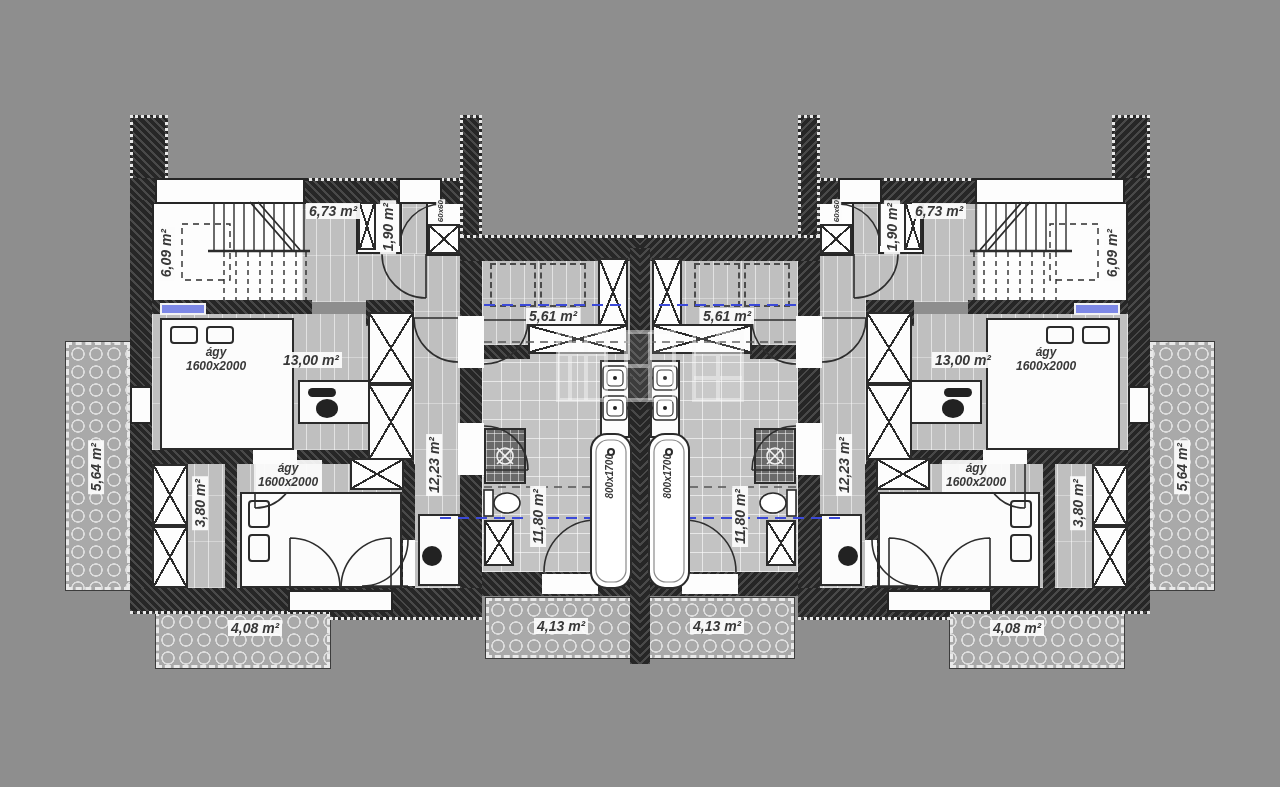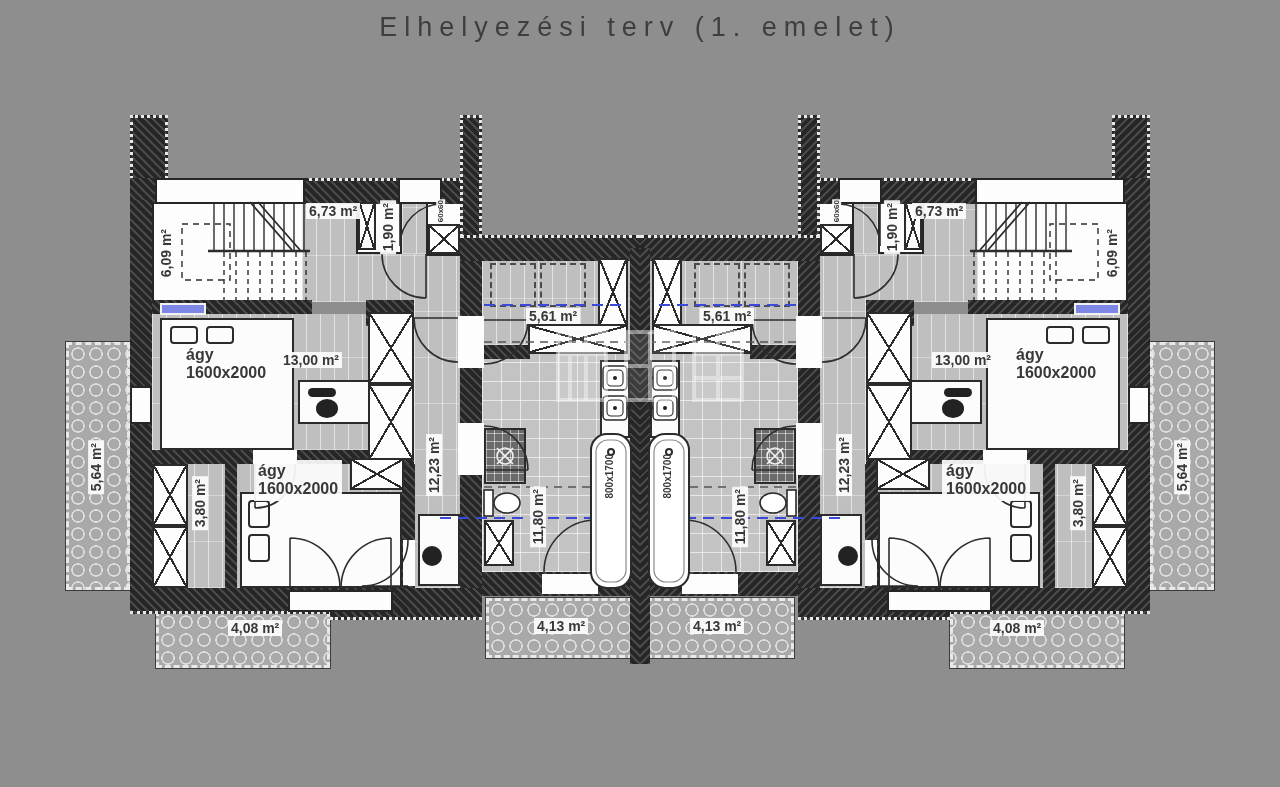--- a/index.html
+++ b/index.html
@@ -40,35 +40,34 @@
   .gap{background:#fdfdfd;z-index:3;}
   .win{background:#7d88e6;border:2px solid #f2f2f2;z-index:3;}
   .dark{background:#222;border-radius:5px;z-index:4;}
   .shower{background-color:#6a6a6a;z-index:3;border:2px solid #2b2b2b;
         background-image:repeating-linear-gradient(90deg,rgba(255,255,255,.5) 0 1px,transparent 1px 8px),
                          repeating-linear-gradient(0deg,rgba(255,255,255,.5) 0 1px,transparent 1px 8px);}
   .fixsvg{position:absolute;left:0;top:0;z-index:4;pointer-events:none;}
   
   .labels{position:absolute;inset:0;z-index:7;pointer-events:none;}
   .label{position:absolute;background:rgba(252,252,252,.93);color:#383838;
-         font-size:14px;font-weight:700;line-height:1.15;padding:0 3px;white-space:nowrap;}
+         font-size:14px;font-weight:700;line-height:1.15;padding:0 3px;white-space:nowrap;font-style:italic;}
   .label.v{writing-mode:vertical-rl;transform:rotate(180deg);padding:3px 0;}
   .label.sm{font-size:8px;font-weight:700;padding:1px 0;}
   .label.dim{font-size:10px;font-weight:700;padding:2px 0;background:transparent;}
-  .label.bed{font-size:16px;text-align:left;padding:2px 4px;}
+  .label.bed{font-size:12px;text-align:center;padding:2px 4px;}
   
   .wm{position:absolute;left:525px;top:322px;width:250px;z-index:9;text-align:center;pointer-events:none;}
   .wm .gdn{font-family:"Liberation Serif",serif;font-size:86px;line-height:1;
            letter-spacing:16px;color:rgba(248,248,248,.45);margin-top:4px;}
 </style>
 </head>
 <body>
 
 <div class="canvas">
-  <div class="title">Elhelyezési terv (1. emelet)</div>
 
   <div class="plan">
 
     <div class="unit left">
 
       <div class="whiteroom" style="left:152px;top:202px;width:158px;height:100px;"></div>
       <div class="plank" style="left:302px;top:204px;width:158px;height:98px;"></div>
       <div class="plank" style="left:414px;top:300px;width:46px;height:288px;"></div>
       <div class="plank" style="left:152px;top:314px;width:262px;height:136px;"></div>
       <div class="plank" style="left:152px;top:464px;width:250px;height:124px;"></div>

